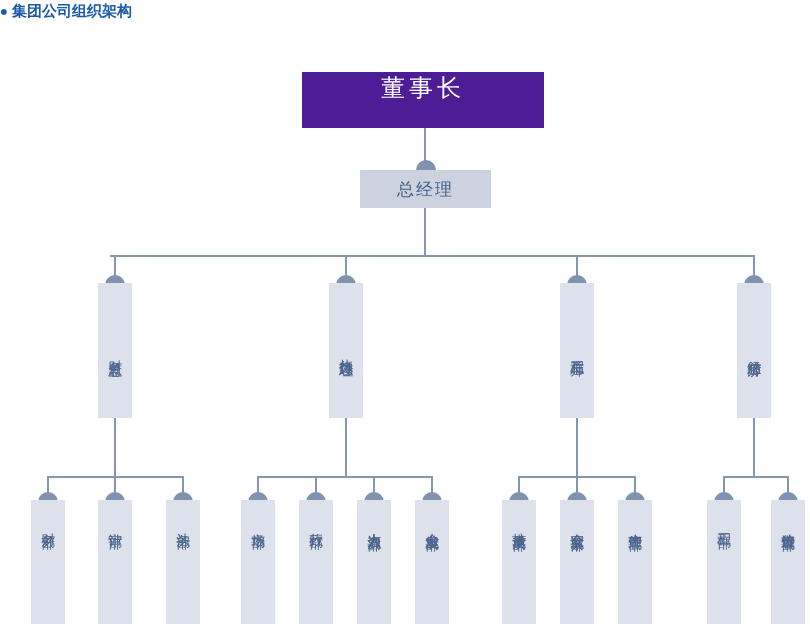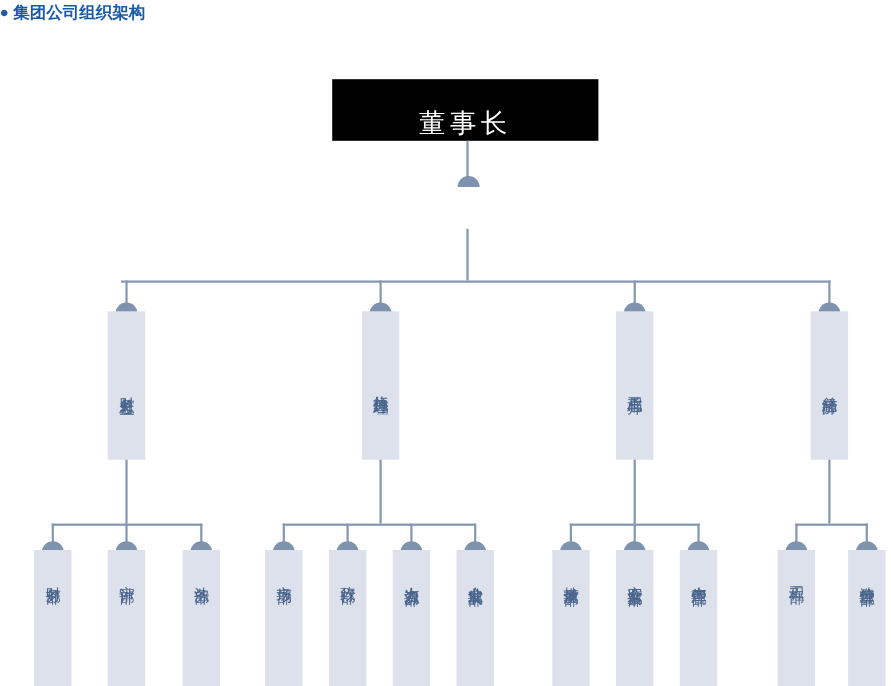--- a/index.html
+++ b/index.html
@@ -60,23 +60,23 @@
     border-top-left-radius: 10px 10px;
     border-top-right-radius: 10px 10px;
   }
 
   
   .node {
     position: absolute;
     background: #dde1eb;
   }
   .node.level0 {
-    background: #000000;
-    display: flex;
-    align-items: flex-end;
+    background: #4c1d95;
+    display: flex;
+    align-items: flex-start;
     justify-content: center;
   }
   .node.level0 .node-label {
     color: #ffffff;
     font-size: 24px;
     letter-spacing: 4px;
     white-space: nowrap;
   }
   .node.level1 {
     background: #ccd2de;
@@ -121,20 +121,23 @@
     <span id="title-text">集团公司组织架构</span>
   </div>
 
   <div class="node level0" style="left:302px; top:72px; width:242px; height:56px;">
     <span class="node-label">董事长</span>
   </div>
 
   <div class="conn-v" style="left:424px; top:128px; height:36px;"></div>
   <div class="cap" style="left:416px; top:160px;"></div>
 
+  <div class="node level1" style="left:360px; top:170px; width:131px; height:38px;">
+    <span class="node-label">总经理</span>
+  </div>
 
   <div class="conn-v" style="left:424px; top:208px; height:47px;"></div>
   <div class="conn-h" style="left:110px; top:255px; width:645px;"></div>
 
   <div class="conn-v" style="left:114px; top:255px; height:28px;"></div>
   <div class="conn-v" style="left:345px; top:255px; height:28px;"></div>
   <div class="conn-v" style="left:576px; top:255px; height:28px;"></div>
   <div class="conn-v" style="left:753px; top:255px; height:28px;"></div>
 
   <div class="cap" style="left:105px; top:275px;"></div>

